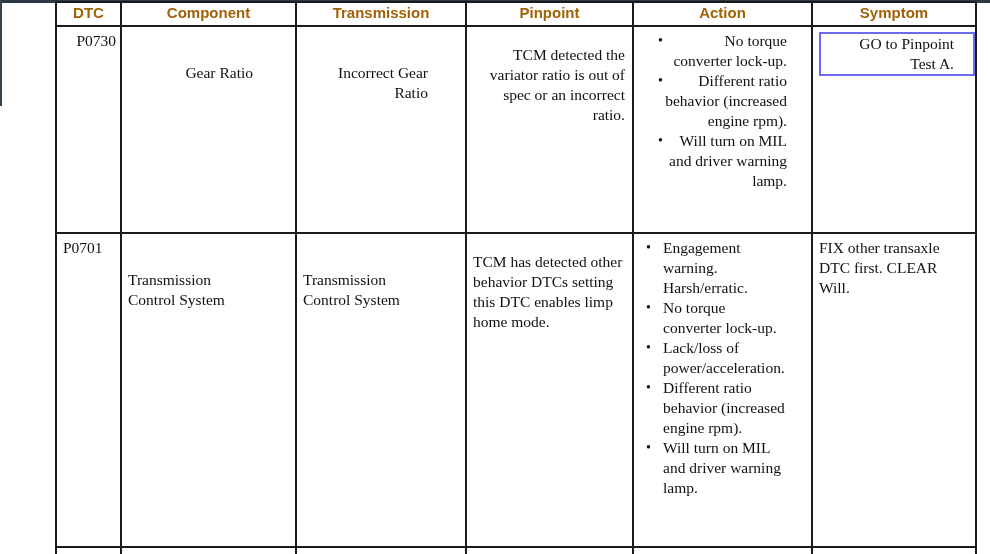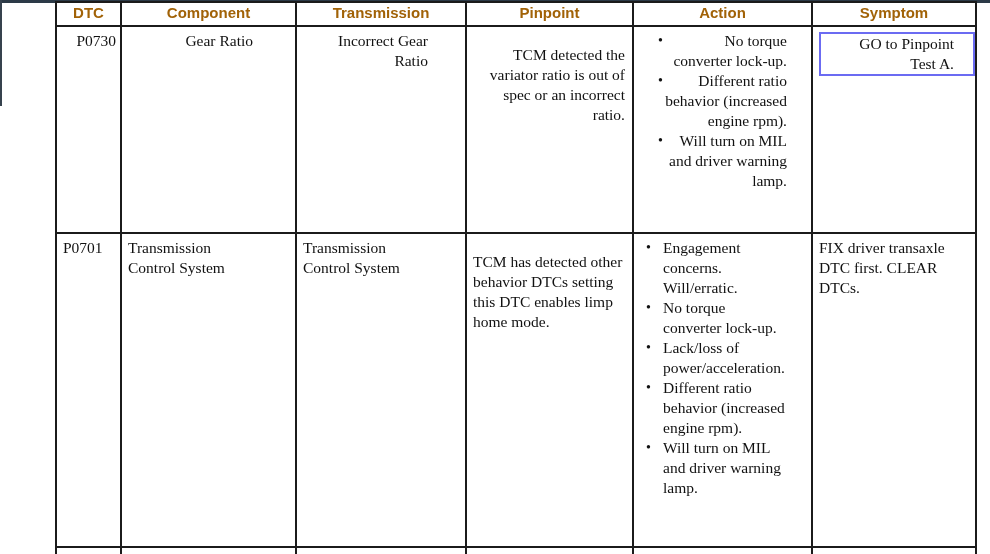--- a/index.html
+++ b/index.html
@@ -54,21 +54,21 @@
   }
   table.dtc-table td {
     font-size: 15.5px;
     line-height: 20px;
     padding: 4px 4px 4px 6px;
   }
   td.row-tall-1 { height: 197px; text-align: right; }
   td.row-tall-2 { height: 304px; }
   td.row-partial { height: 40px; }
 
-  .wrap-narrow { max-width: 125px; }
+  .wrap-narrow { max-width: 125px; margin-top: 32px; }
   .wrap-cond   { max-width: 152px; margin-top: 14px; }
 
   ul.symptom-list {
     list-style: none;
     margin: 0;
     padding: 0 0 0 6px;
   }
   ul.symptom-list li {
     display: flex;
     align-items: flex-start;
@@ -163,42 +163,42 @@
         <td class="row-tall-2">
           <div class="wrap-narrow">Transmission Control System</div>
         </td>
         <td class="row-tall-2">
           <div class="wrap-cond">TCM has detected other behavior DTCs setting this DTC enables limp home mode.</div>
         </td>
         <td class="row-tall-2">
           <ul class="symptom-list">
             <li>
               <span class="bullet">•</span>
-              <span class="symptom-text">Engagement concerns. Will/erratic.</span>
+              <span class="symptom-text">Engagement warning. Harsh/erratic.</span>
             </li>
             <li>
               <span class="bullet">•</span>
               <span class="symptom-text">No torque converter lock-up.</span>
             </li>
             <li>
               <span class="bullet">•</span>
               <span class="symptom-text">Lack/loss of power/acceleration.</span>
             </li>
             <li>
               <span class="bullet">•</span>
               <span class="symptom-text">Different ratio behavior (increased engine rpm).</span>
             </li>
             <li>
               <span class="bullet">•</span>
               <span class="symptom-text">Will turn on MIL and driver warning lamp.</span>
             </li>
           </ul>
         </td>
         <td class="row-tall-2">
-          <div>FIX driver transaxle DTC first. CLEAR DTCs.</div>
+          <div>FIX other transaxle DTC first. CLEAR Will.</div>
         </td>
       </tr>
       <tr>
         <td class="row-partial"></td>
         <td class="row-partial"></td>
         <td class="row-partial"></td>
         <td class="row-partial"></td>
         <td class="row-partial"></td>
         <td class="row-partial"></td>
       </tr>

